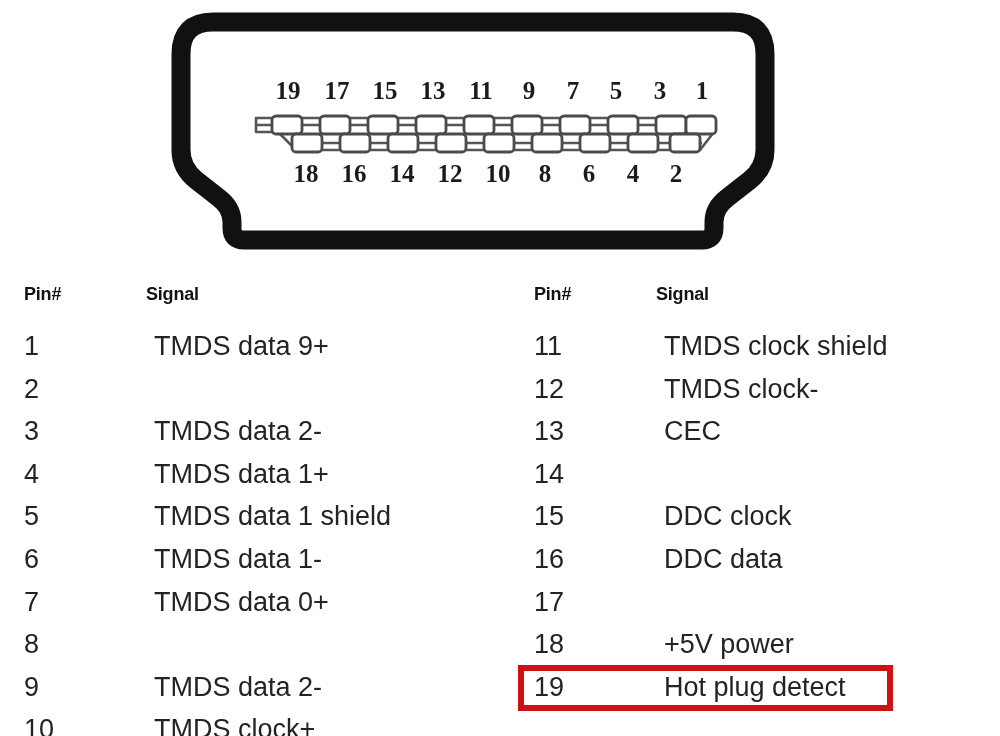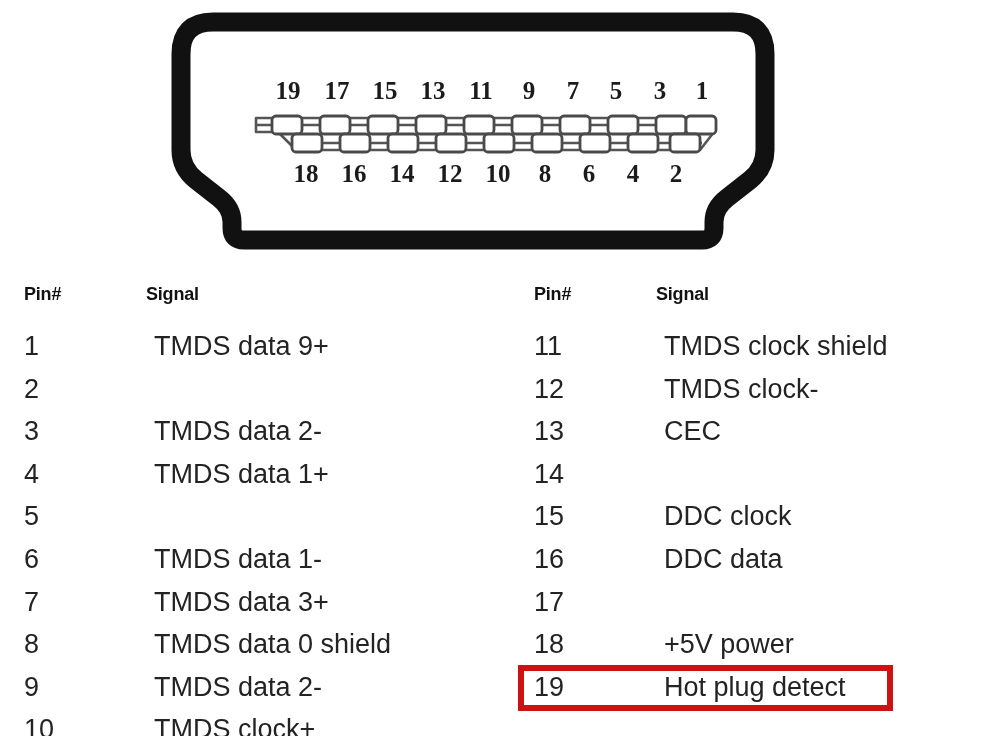--- a/index.html
+++ b/index.html
@@ -221,32 +221,32 @@
       <div class="pin-row">
         <span class="cell-pin">3</span>
         <span class="cell-signal">TMDS data 2-</span>
       </div>
       <div class="pin-row">
         <span class="cell-pin">4</span>
         <span class="cell-signal">TMDS data 1+</span>
       </div>
       <div class="pin-row">
         <span class="cell-pin">5</span>
+        <span class="cell-signal">TMDS data 1 shield</span>
       </div>
       <div class="pin-row">
         <span class="cell-pin">6</span>
         <span class="cell-signal">TMDS data 1-</span>
       </div>
       <div class="pin-row">
         <span class="cell-pin">7</span>
-        <span class="cell-signal">TMDS data 3+</span>
+        <span class="cell-signal">TMDS data 0+</span>
       </div>
       <div class="pin-row">
         <span class="cell-pin">8</span>
-        <span class="cell-signal">TMDS data 0 shield</span>
       </div>
       <div class="pin-row">
         <span class="cell-pin">9</span>
         <span class="cell-signal">TMDS data 2-</span>
       </div>
       <div class="pin-row">
         <span class="cell-pin">10</span>
         <span class="cell-signal">TMDS clock+</span>
       </div>
     </div>

